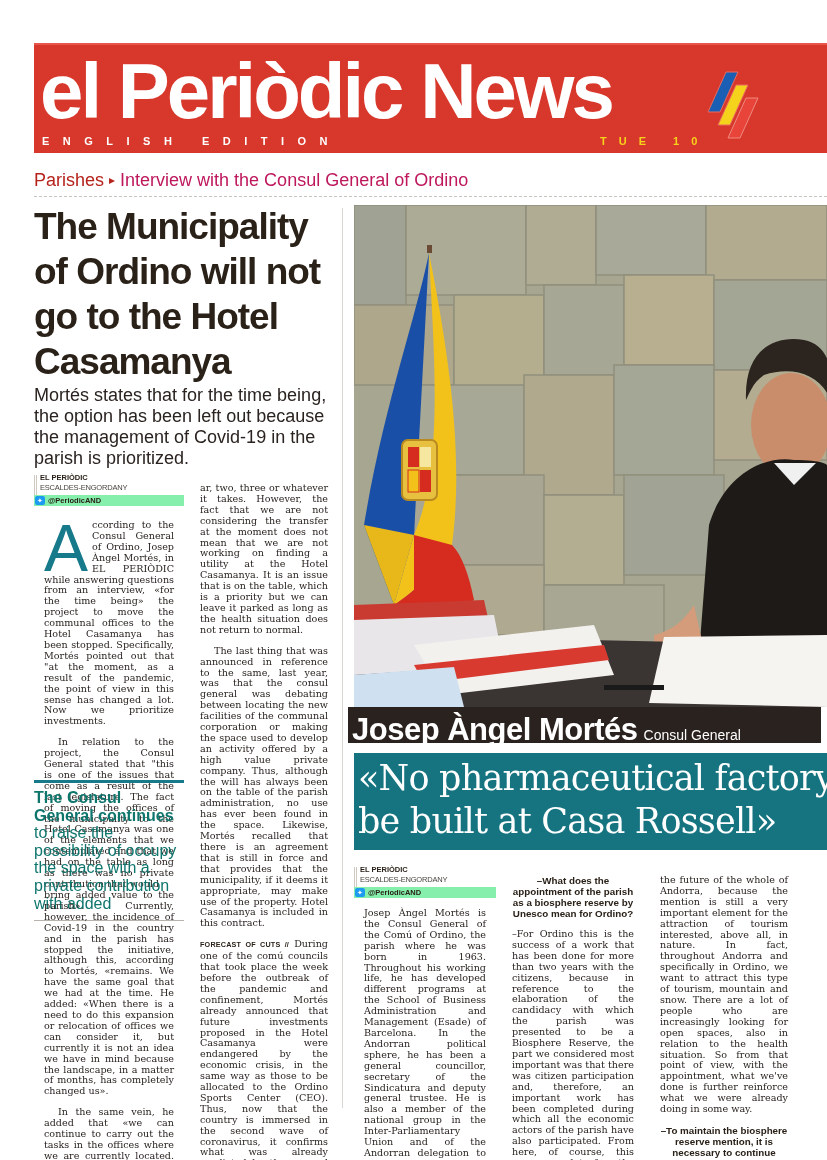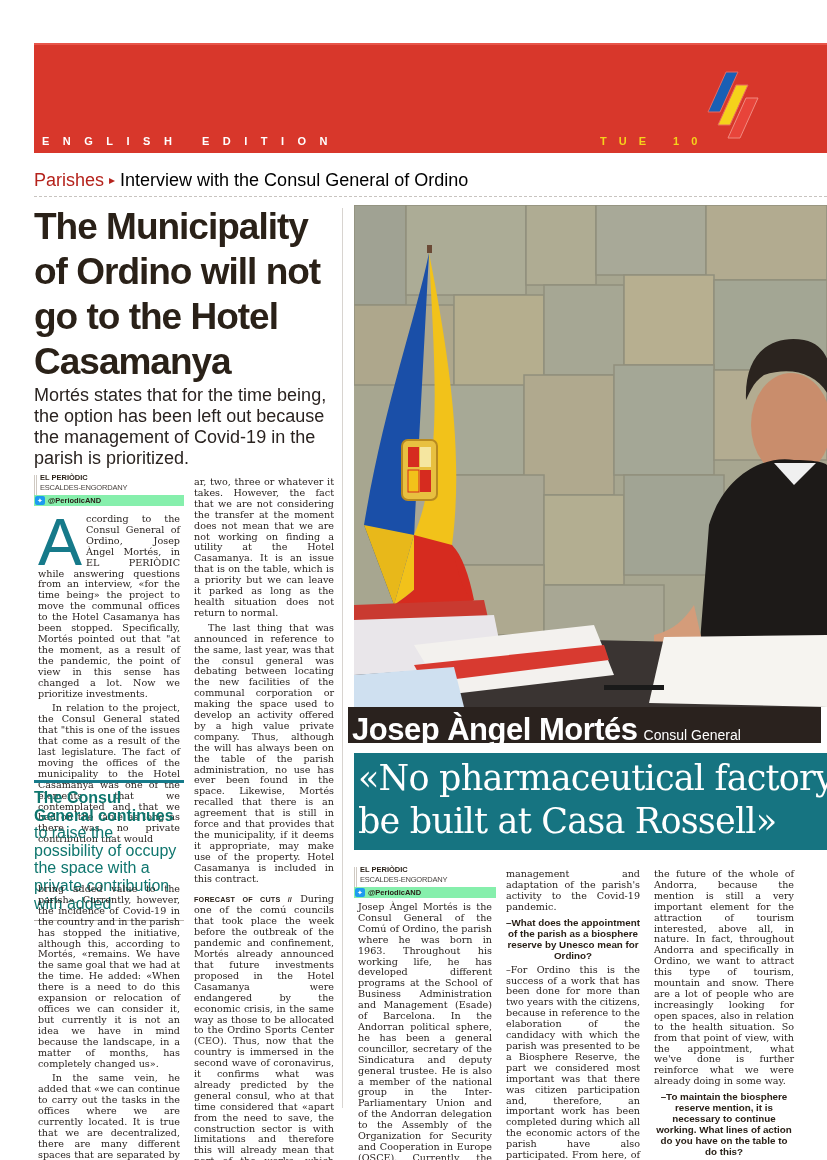--- a/index.html
+++ b/index.html
@@ -10,40 +10,40 @@
   .masthead { position: absolute; left: 34px; top: 43px; width: 793px; height: 110px; background: #d8372b; border-top: 2px solid #e8554a; }
   .mast-title { position: absolute; left: 6px; top: 6px; font-family: "Liberation Sans", sans-serif; font-weight: bold; font-size: 78px; letter-spacing: -3px; color: #ffffff; line-height: 80px; white-space: nowrap; }
   .mast-edition { position: absolute; left: 8px; top: 90px; font-family: Liberation Sans, sans-serif; font-weight: bold; font-size: 11px; letter-spacing: 13.5px; color: #ffffff; }
   .mast-date { position: absolute; left: 566px; top: 90px; font-family: "Liberation Sans", sans-serif; font-weight: bold; font-size: 11px; letter-spacing: 12px; color: #f5d21b; }
   .mast-logo { position: absolute; left: 670px; top: 22px; width: 80px; height: 80px; }
 
   
   .breadcrumb { position: absolute; left: 34px; top: 170px; font-family: "Liberation Sans", sans-serif; font-size: 18px; white-space: nowrap; }
   .bc-section { color: #b5231c; margin-top: 16px; }
   .bc-sep { color: #b5231c; font-size: 12px; margin: 0 5px 0 5px; position: relative; top: -2px; }
-  .bc-topic { color: #000000; }
+  .bc-topic { color: #be185d; }
   .dotted-rule { position: absolute; left: 34px; top: 196px; width: 793px; border-top: 1px dashed #c8c4c0; }
 
   
   .headline { position: absolute; left: 34px; top: 204px; width: 310px; font-family: "Liberation Sans", sans-serif; font-weight: bold; font-size: 37px; line-height: 45px; letter-spacing: -1px; color: #2a2118; }
   .standfirst { position: absolute; left: 34px; top: 385px; width: 310px; font-family: "Liberation Sans", sans-serif; font-size: 18px; line-height: 21px; color: #2a2320; }
   .vrule-left { position: absolute; left: 342px; top: 208px; height: 900px; border-left: 1px solid #d8d4d0; }
 
   
   .byline { position: absolute; width: 150px; }
   .byline .by-bar { position: absolute; left: 0; top: 2px; height: 22px; border-left: 3px double #cfc9c2; }
   .byline .by-name { position: absolute; left: 6px; top: 0; font-family: "Liberation Sans", sans-serif; font-weight: bold; font-size: 7.5px; color: #2a2118; }
   .byline .by-place { position: absolute; left: 6px; top: 10px; font-family: "Liberation Sans", sans-serif; font-size: 7.5px; color: #4a4440; letter-spacing: -0.2px; }
   .byline .by-twitter { position: absolute; left: 0; top: 22px; width: 150px; height: 11px; background: #86efac; }
   .byline .tw-icon { position: absolute; left: 1px; top: 1px; width: 10px; height: 9px; background: #1d9bf0; border-radius: 2px; color: #fff; font-size: 7px; line-height: 9px; text-align: center; font-family: "Liberation Sans", sans-serif; }
   .byline .tw-handle { position: absolute; left: 14px; top: 1px; font-family: "Liberation Sans", sans-serif; font-weight: bold; font-size: 7.5px; color: #2a2118; }
 
   
   .col { position: absolute; font-family: "DejaVu Serif", serif; font-size: 9.6px; line-height: 10.9px; color: #2a2320; text-align: justify; hyphens: manual; }
-  .col p { margin: 4px; }
+  .col p { margin: 10px; }
   .col p.indent { text-indent: 14px; }
   .col p.gap { margin-top: 9px; }
   .dropcap { float: left; font-family: "Liberation Sans", sans-serif; font-size: 66px; line-height: 52px; color: #167a8a; margin: 2px 4px 0 0; }
   .runin { font-family: "Liberation Sans", sans-serif; font-weight: bold; font-size: 7.2px; letter-spacing: 0.2px; color: #2a2118; }
 
   
   .pullquote { position: absolute; left: 34px; top: 780px; width: 150px; border-top: 3px solid #167a8a; border-bottom: 1px solid #b8b2ac; padding: 6px 0 8px 0; font-family: "Liberation Sans", sans-serif; font-size: 16px; line-height: 17.6px; color: #0f766e; }
   .pullquote b { font-weight: bold; }
 
   
@@ -58,20 +58,21 @@
   .quotebar { position: absolute; left: 354px; top: 753px; width: 473px; height: 97px; background: #167481; overflow: hidden; }
   .quotebar .q { position: absolute; left: 4px; top: 4px; width: 900px; font-family: "DejaVu Serif", serif; font-weight: normal; font-size: 35px; line-height: 43px; color: #ffffff; letter-spacing: -0.8px; white-space: nowrap; }
 
   
   .qa-q { font-family: "Liberation Sans", sans-serif; font-weight: bold; font-size: 9.8px; line-height: 11px; color: #2a2118; text-align: center; margin-top: 9px; }
 </style>
 </head>
 <body>
 
 <div class="masthead">
+  <div class="mast-title">el Periòdic News</div>
   <div class="mast-edition">ENGLISH EDITION</div>
   <div class="mast-date">TUE 10</div>
   <svg class="mast-logo" viewBox="0 0 80 80">
     <polygon points="22,5 34,5 16,45 4,45" fill="#1a5fb4" stroke="#e86a60" stroke-width="1"></polygon>
     <polygon points="32,18 44,18 26,58 14,58" fill="#f5d21b" stroke="#e86a60" stroke-width="1"></polygon>
     <polygon points="42,31 54,31 36,71 24,71" fill="#e8443a" stroke="#f08a80" stroke-width="1"></polygon>
   </svg>
 </div>
 
 <div class="breadcrumb">
@@ -188,21 +189,20 @@
     <span class="tw-icon">✦</span>
     <span class="tw-handle">@PeriodicAND</span>
   </div>
 </div>
 
 <div class="col" style="left:354px; top:898px; width:142px;">
   <p>Josep Àngel Mortés is the Consul General of the Comú of Ordino, the parish where he was born in 1963. Throughout his working life, he has developed different programs at the School of Business Administration and Management (Esade) of Barcelona. In the Andorran political sphere, he has been a general councillor, secretary of the Sindicatura and deputy general trustee. He is also a member of the national group in the Inter-Parliamentary Union and of the Andorran delegation to the Assembly of the Organization for Security and Cooperation in Europe (OSCE). Currently, the policy he develops in the parish is generally focused on the</p>
 </div>
 
 <div class="col" style="left:502px; top:865px; width:142px;">
-  <p>management and adaptation of the parish's activity to the Covid-19 pandemic.</p>
   <p class="qa-q">–What does the appointment of the parish as a biosphere reserve by Unesco mean for Ordino?</p>
   <p>–For Ordino this is the success of a work that has been done for more than two years with the citizens, because in reference to the elaboration of the candidacy with which the parish was presented to be a Biosphere Reserve, the part we considered most important was that there was citizen participation and, therefore, an important work has been completed during which all the economic actors of the parish have also participated. From here, of course, this means a lot for the future of the parish and also for</p>
 </div>
 
 <div class="col" style="left:650px; top:865px; width:148px;">
   <p>the future of the whole of Andorra, because the mention is still a very important element for the attraction of tourism interested, above all, in nature. In fact, throughout Andorra and specifically in Ordino, we want to attract this type of tourism, mountain and snow. There are a lot of people who are increasingly looking for open spaces, also in relation to the health situation. So from that point of view, with the appointment, what we've done is further reinforce what we were already doing in some way.</p>
   <p class="qa-q">–To maintain the biosphere reserve mention, it is necessary to continue working. What lines of action do you have on the table to do this?</p>
   <p>–When the candidacy is presented, there is the most important part apart from the citizen parti-</p>
 </div>
 

